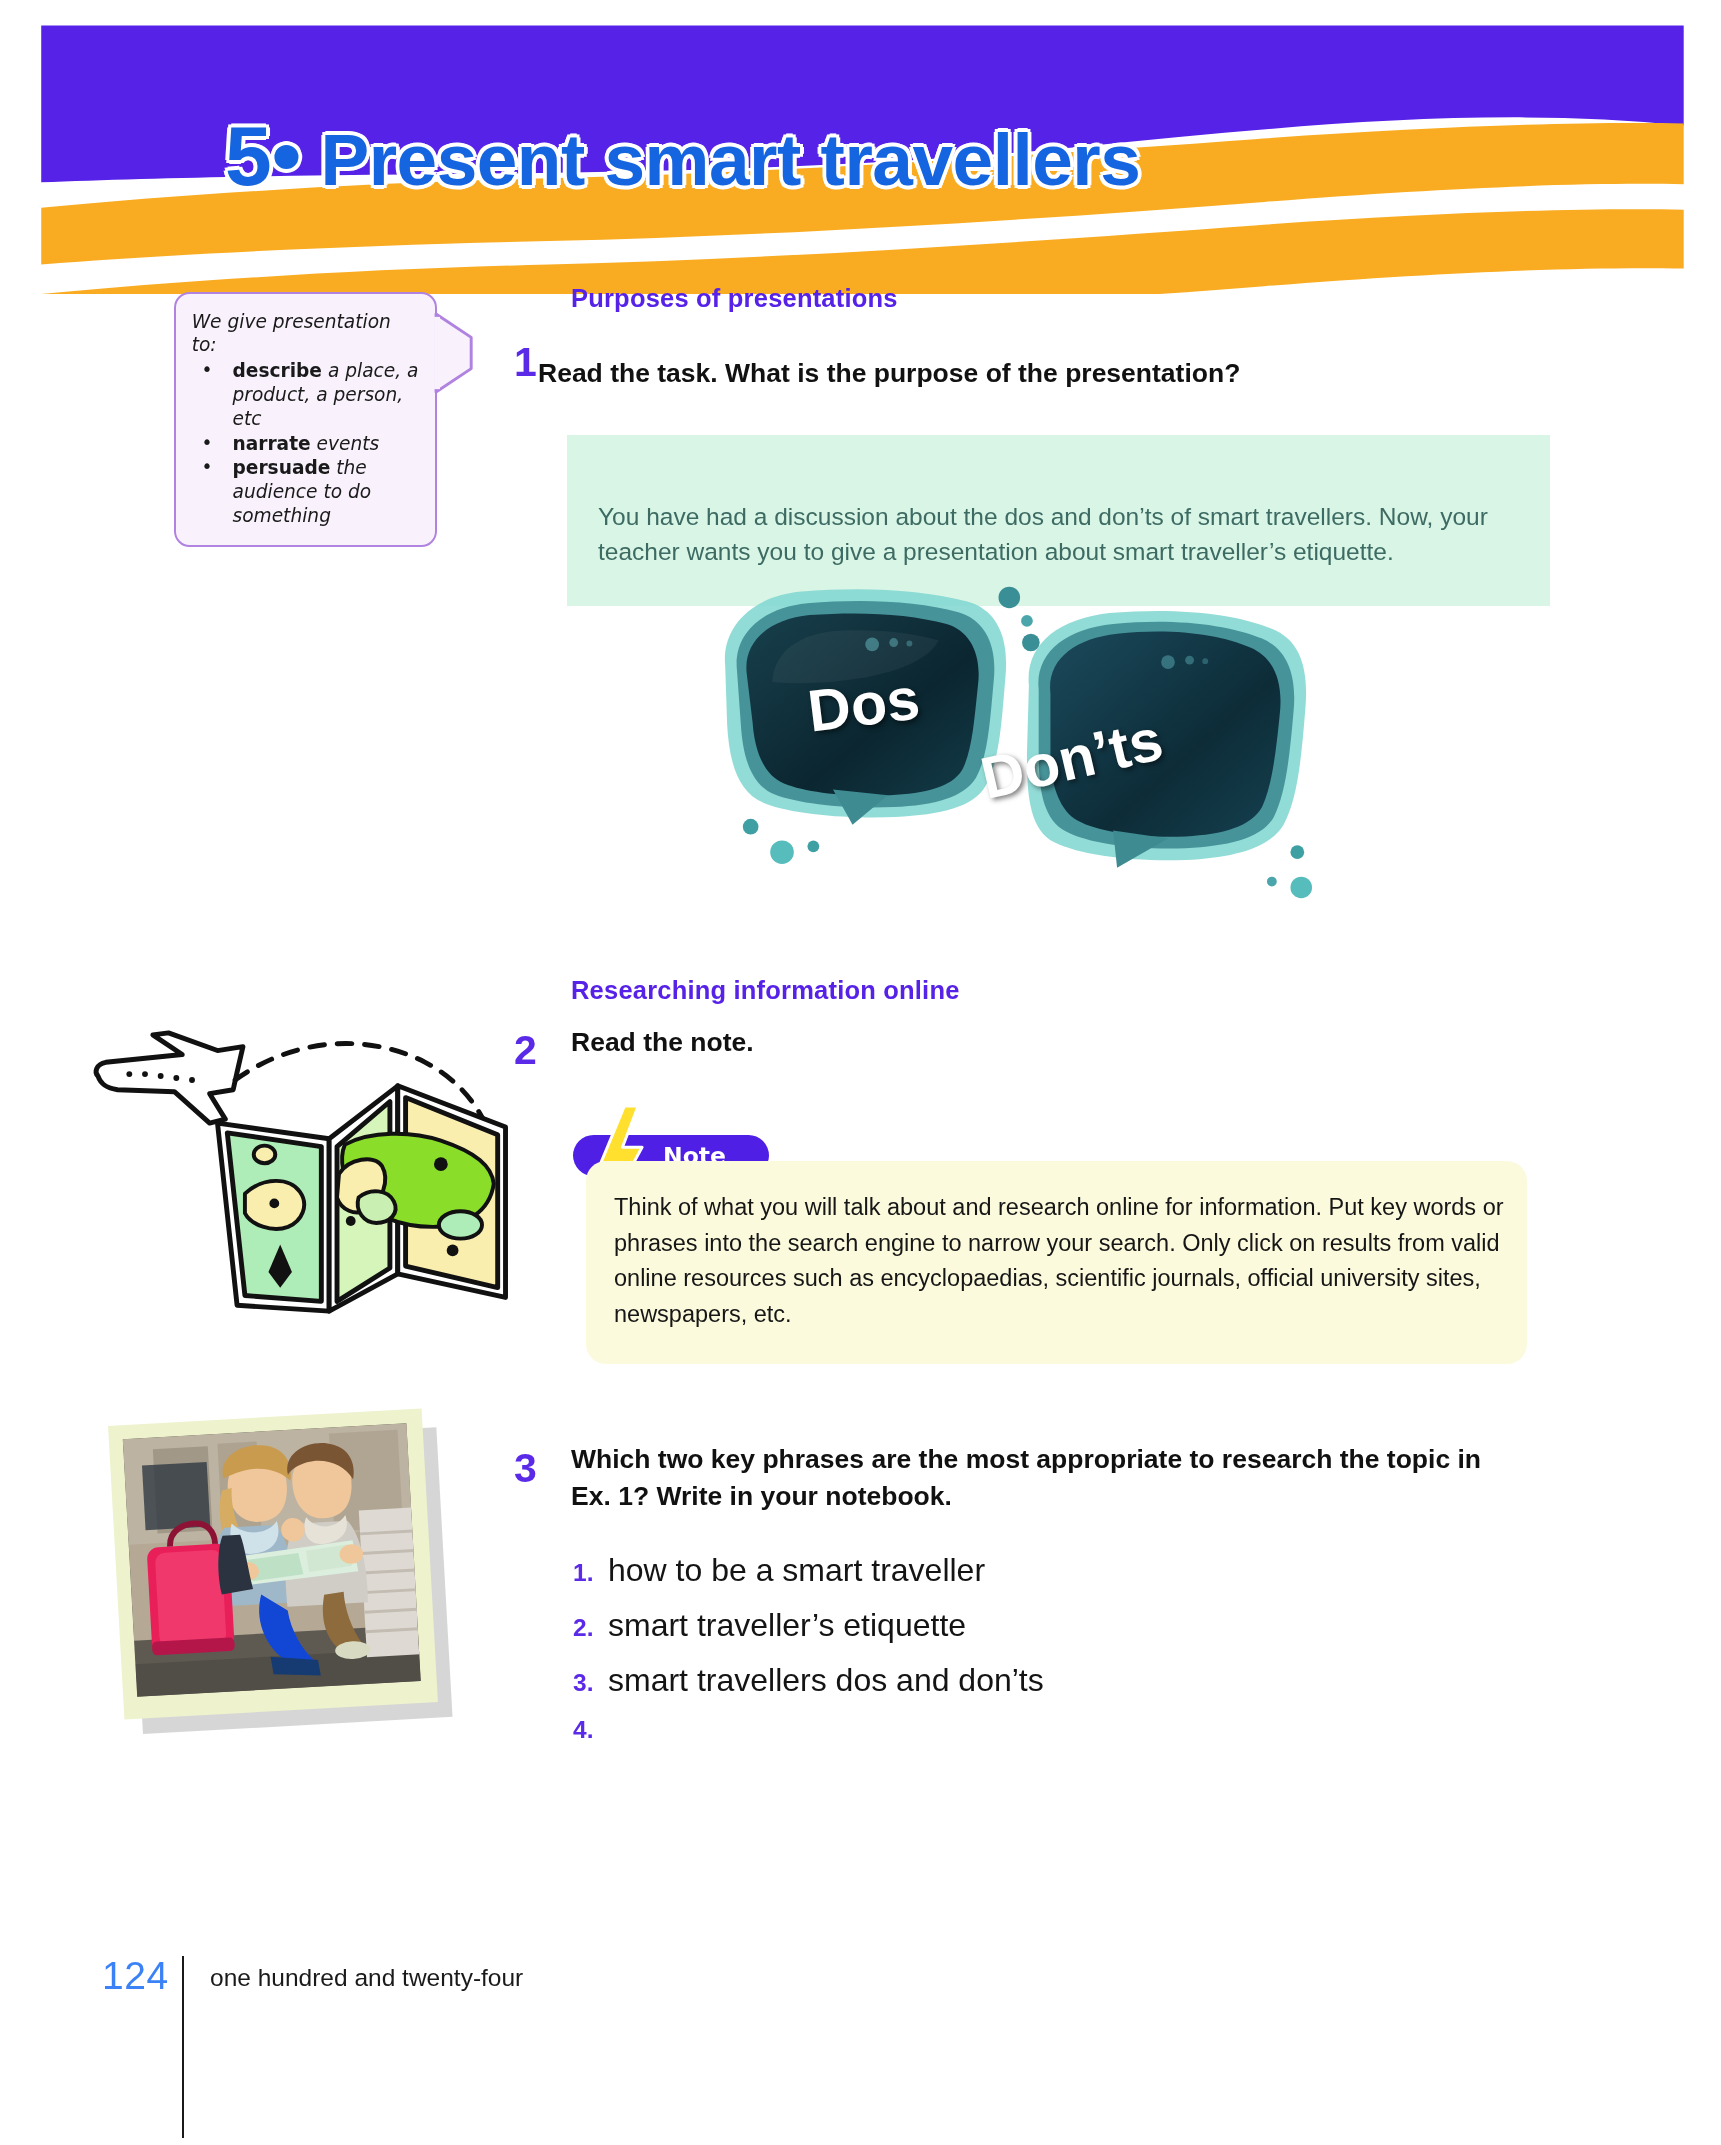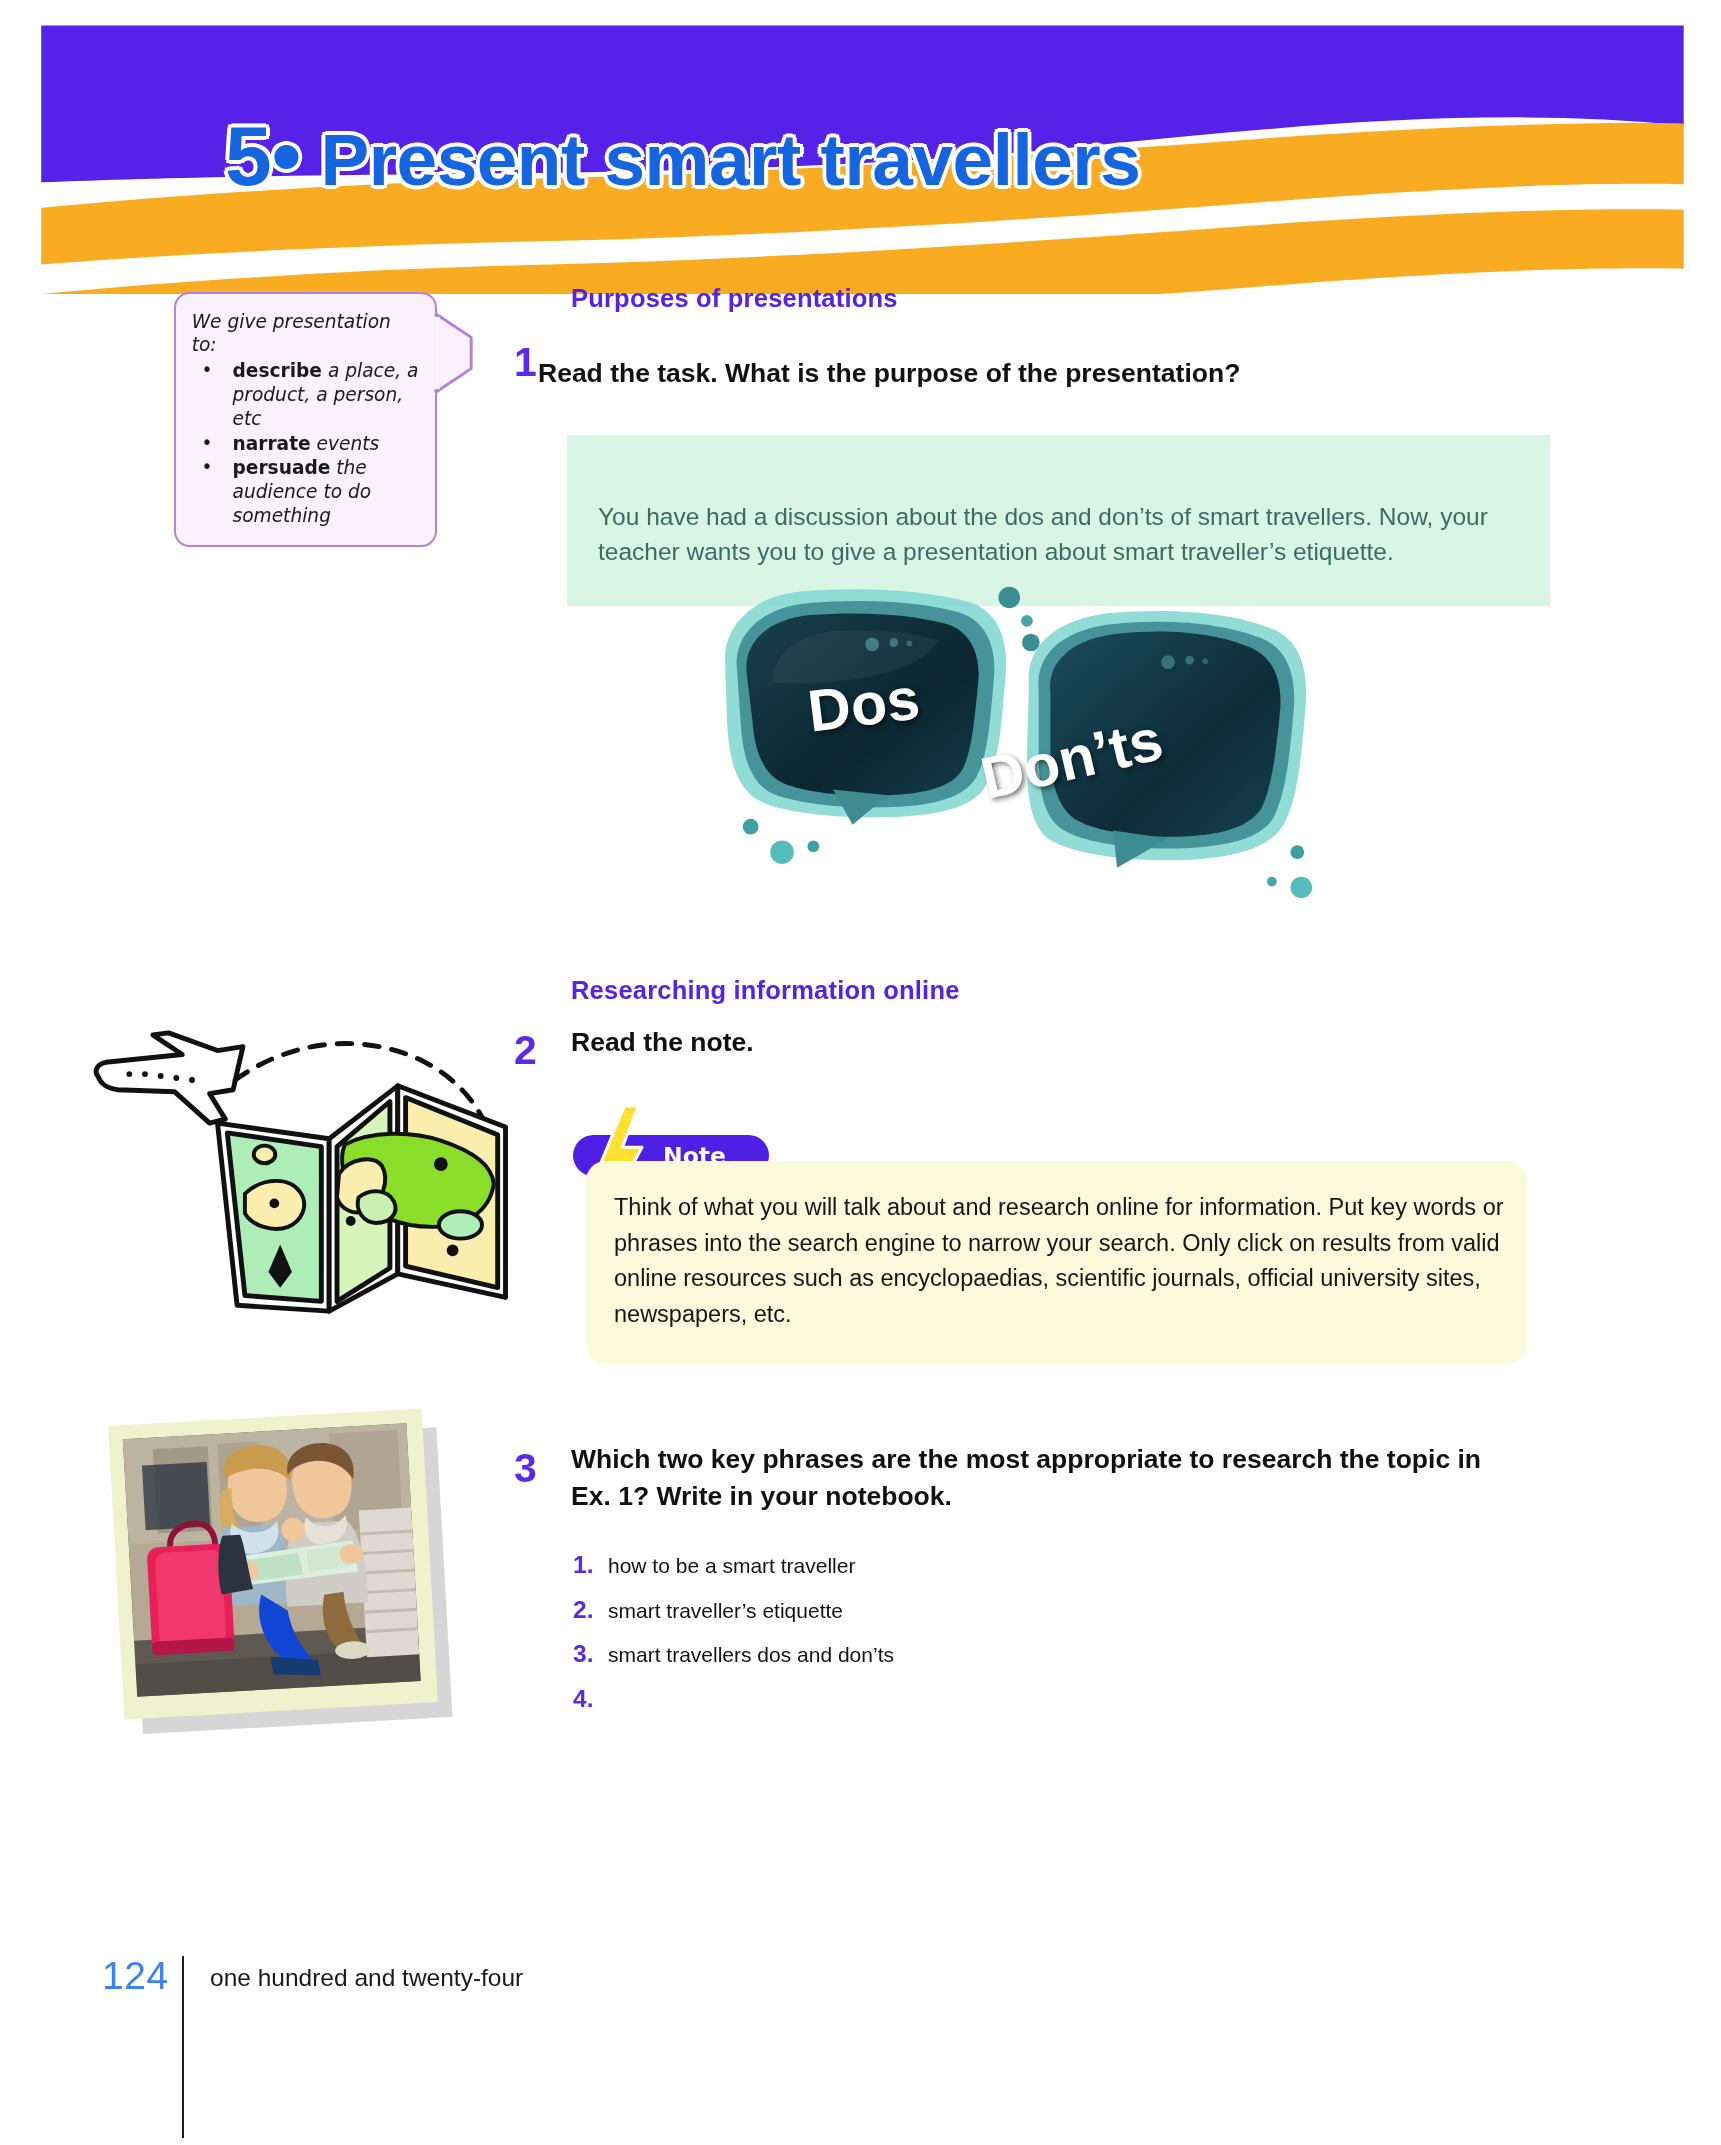--- a/index.html
+++ b/index.html
@@ -259,21 +259,21 @@
     margin-bottom: 16.7px;
   }
   .opt-num {
     color: #5b2ae8;
     font-weight: bold;
     font-size: 24.5px;
     width: 35px;
     flex: none;
   }
   .opt-label {
-    font-size: 21px;
+    font-size: 32px;
     color: #141414;
     line-height: 1.2;
   }
 
   
   .footer {
     position: absolute;
     left: 102px;
     top: 1954px;
   }

